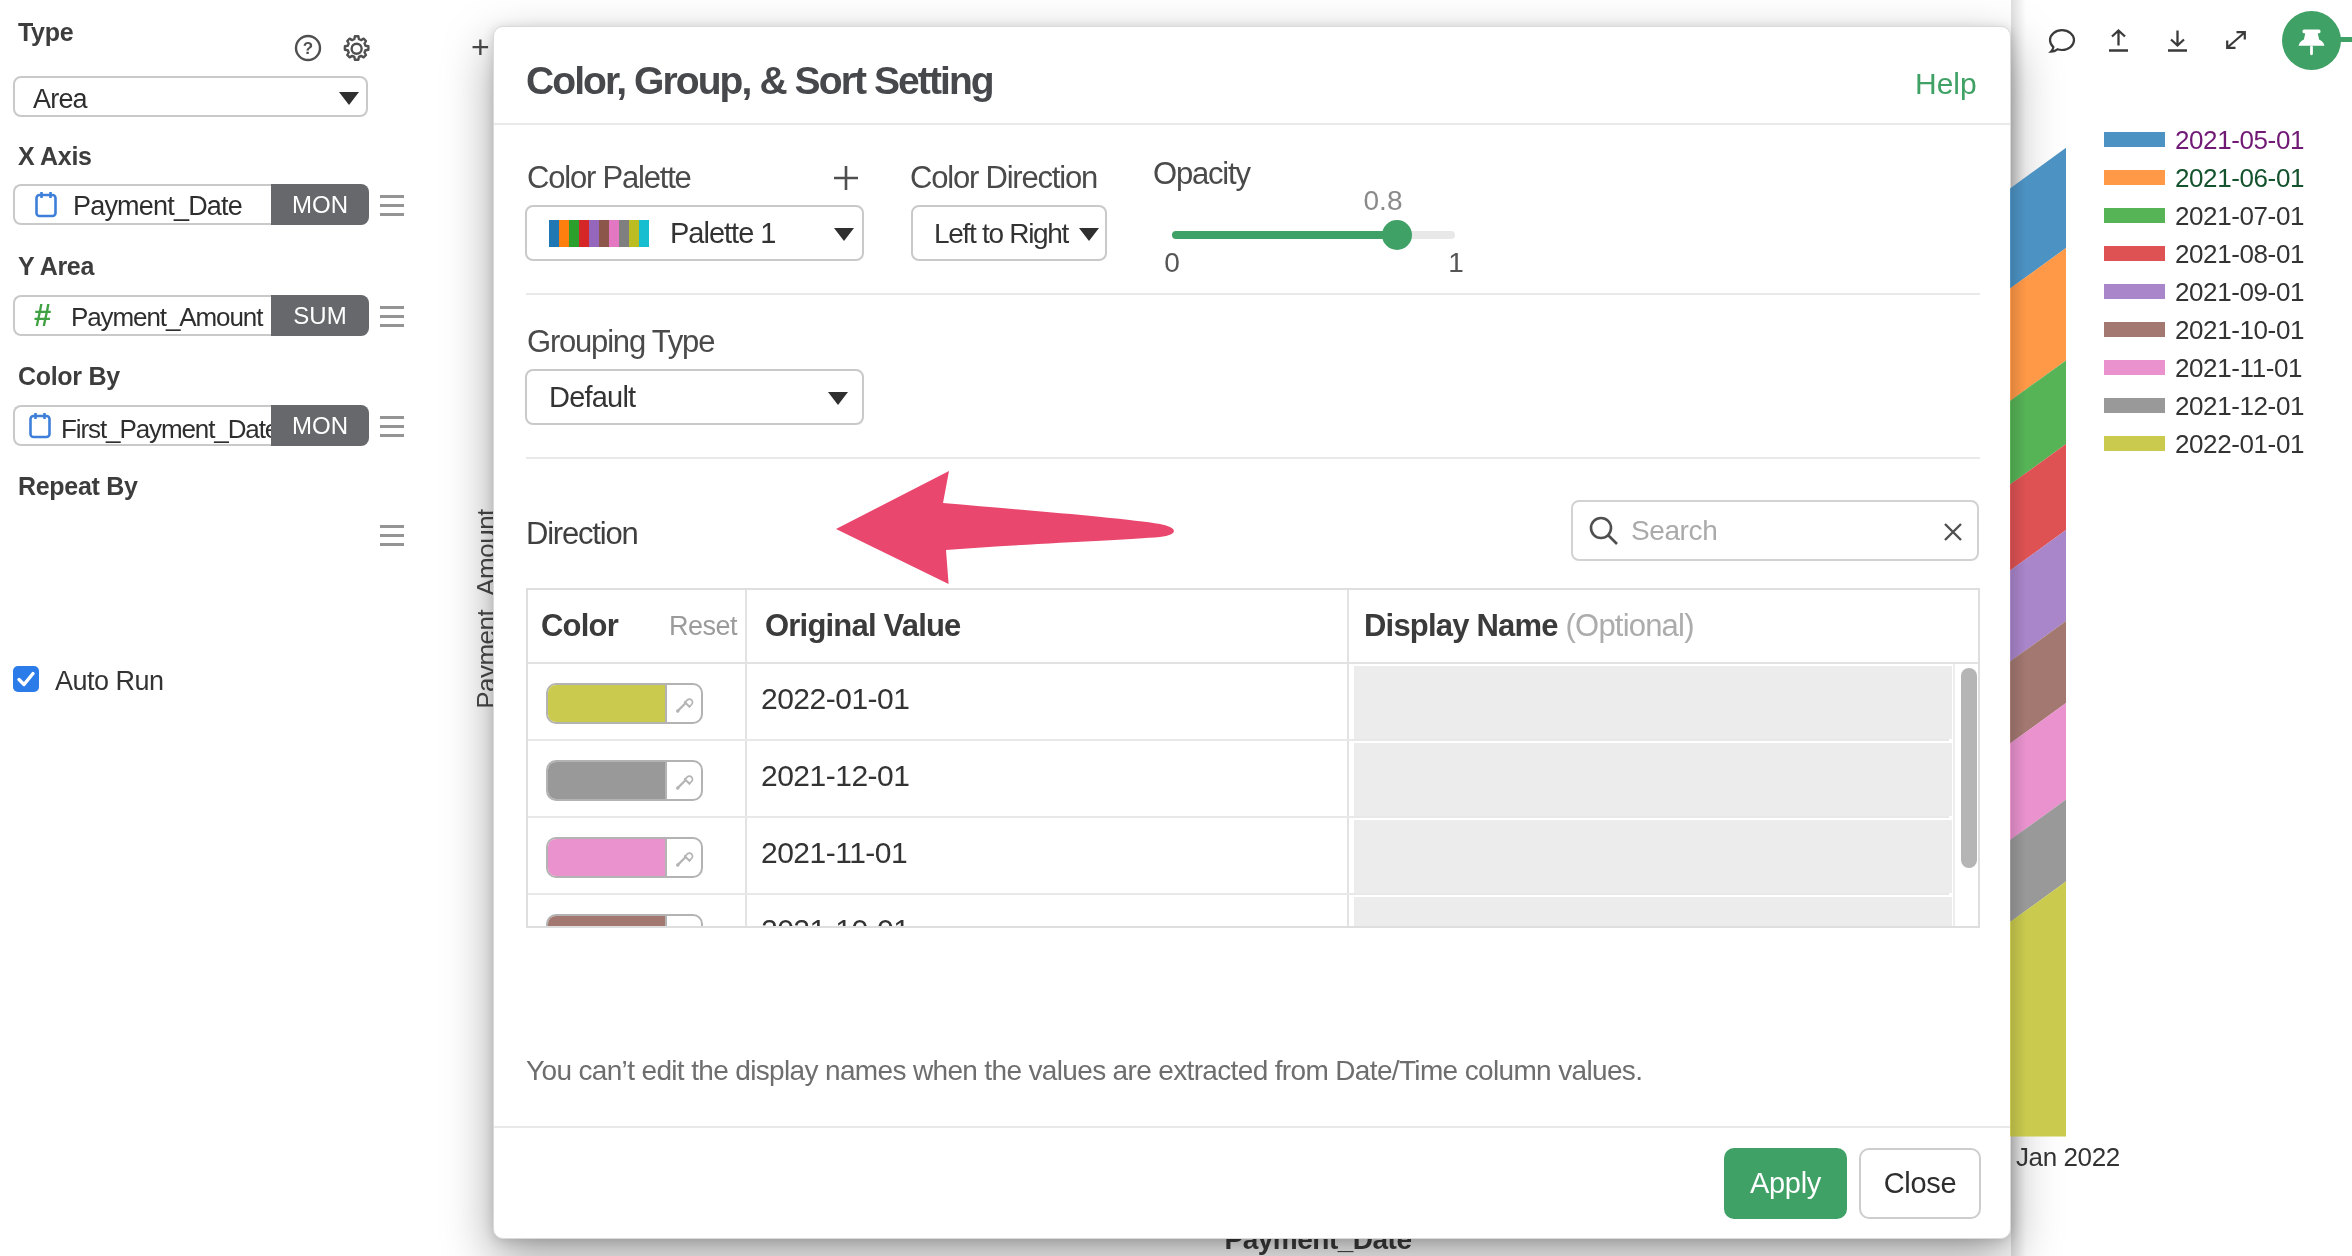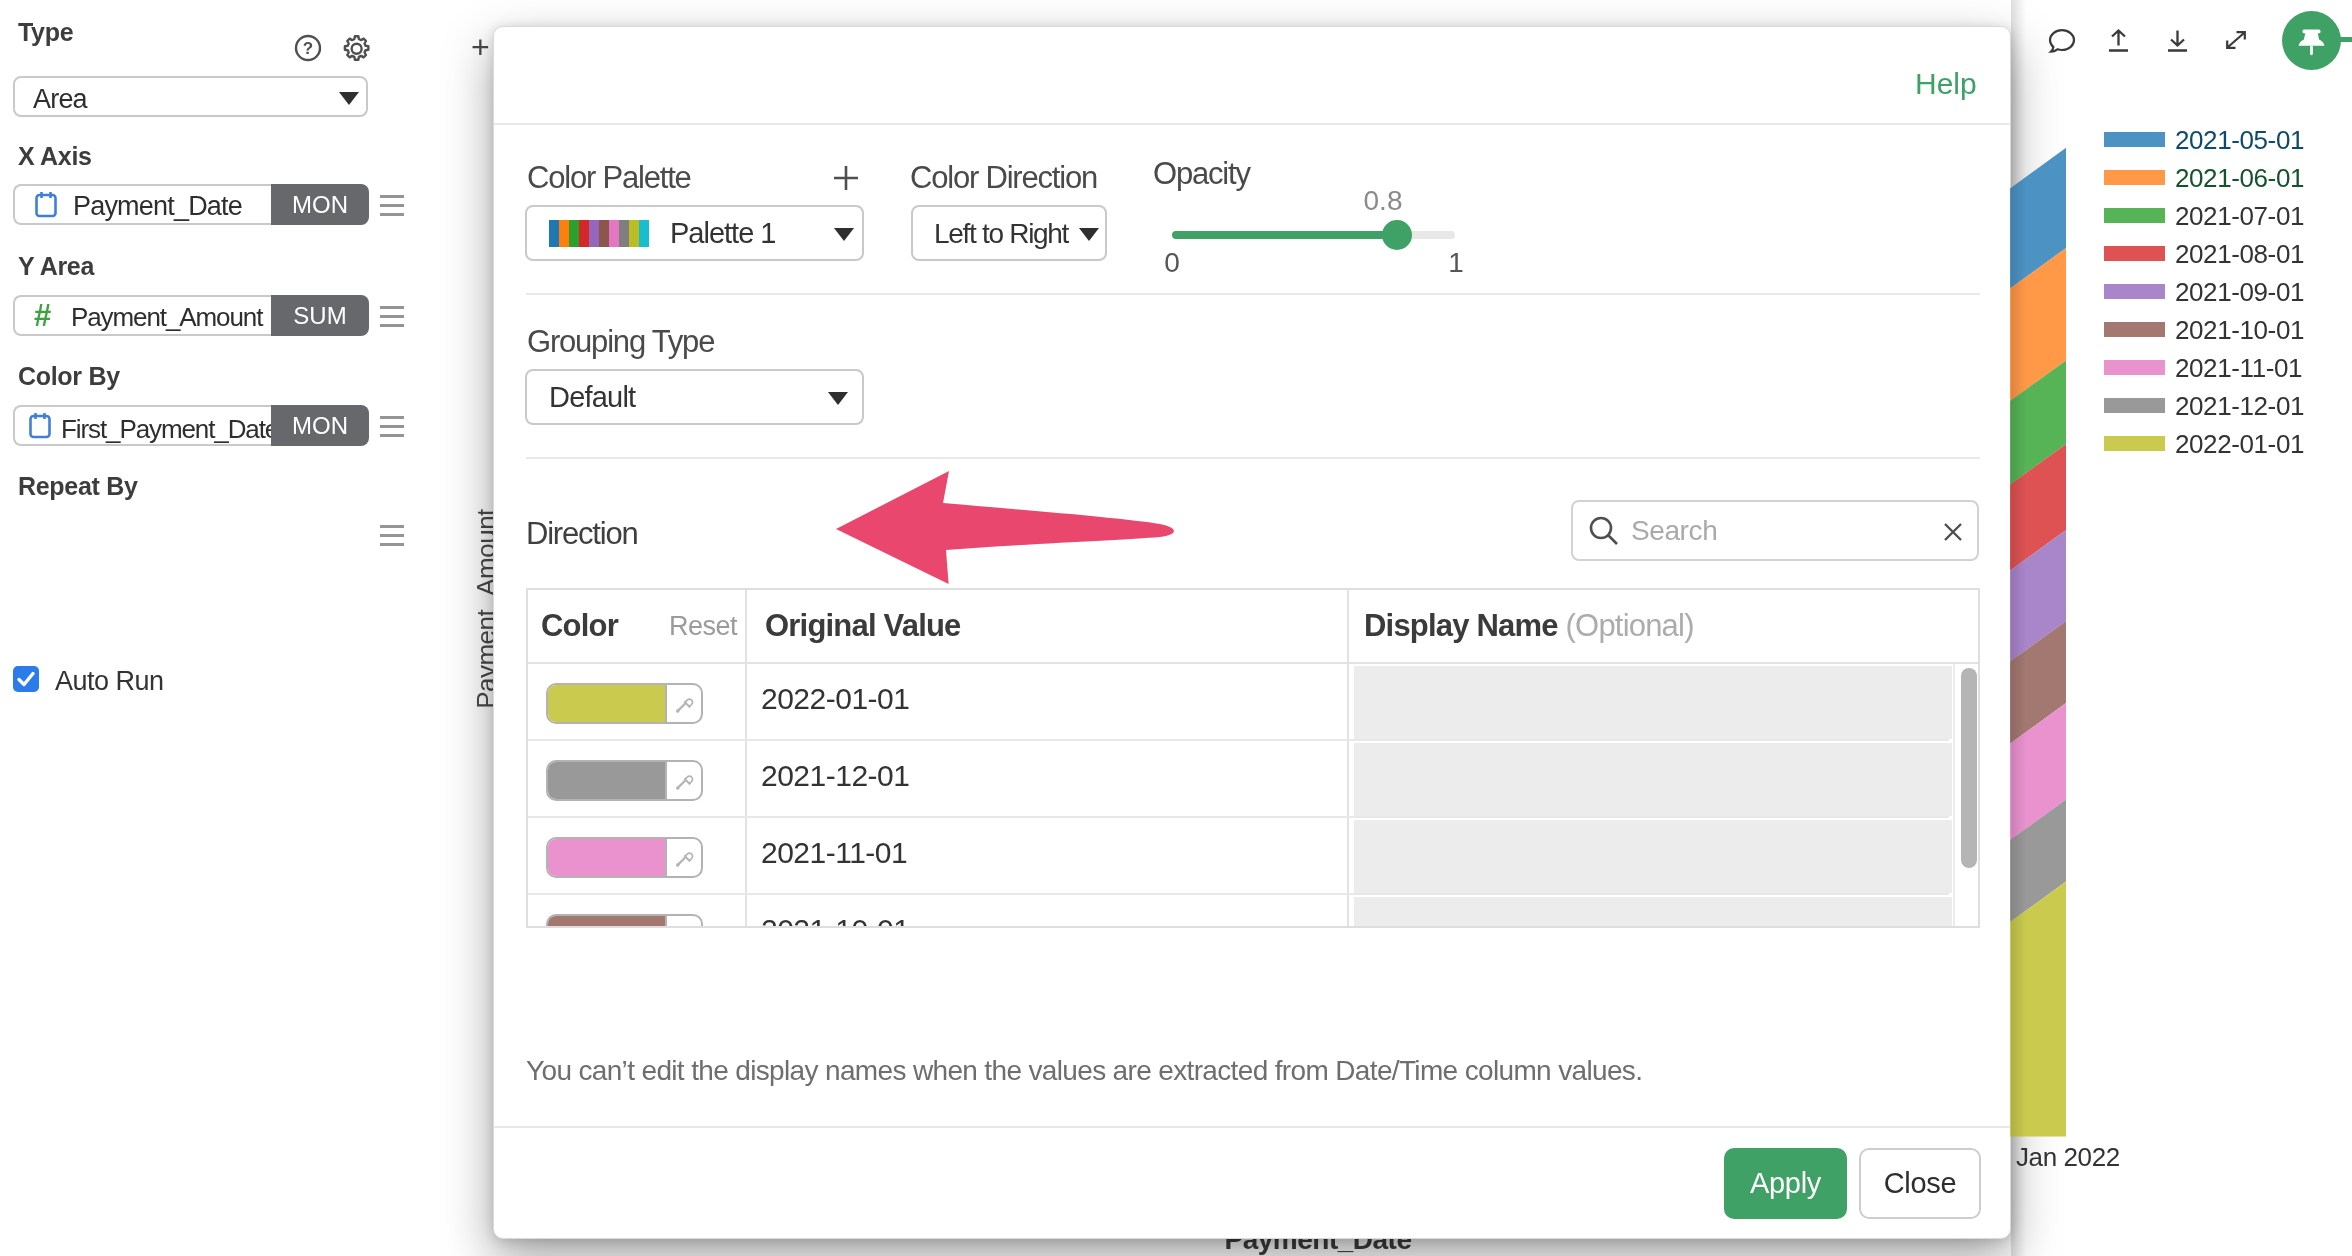--- a/index.html
+++ b/index.html
@@ -120,21 +120,21 @@
   <polygon points="0,484.6 56,444 56,530 0,570.6" fill="#de5253"></polygon>
   <polygon points="0,570.6 56,530 56,621 0,661.6" fill="#a985ca"></polygon>
   <polygon points="0,661.6 56,621 56,703 0,743.6" fill="#a37870"></polygon>
   <polygon points="0,743.6 56,703 56,799.5 0,840.1" fill="#e992ce"></polygon>
   <polygon points="0,840.1 56,799.5 56,881.5 0,922.1" fill="#999999"></polygon>
   <polygon points="0,922.1 56,881.5 56,1136.5 0,1136.5" fill="#c9ca4e"></polygon>
 </svg>
 <div class="abs" style="left:2016px;top:1144px;z-index:5;font-size:26px;color:#333;line-height:1;letter-spacing:-0.4px;">Jan 2022</div>
 
 <div class="abs" style="z-index:5;left:2104px;top:132px;width:61px;height:15px;background:#4c92c3;"></div>
-<div class="abs" style="z-index:5;left:2175px;top:127px;font-size:26px;color:#0c4a6e;line-height:1;letter-spacing:-0.4px;">2021-05-01</div>
+<div class="abs" style="z-index:5;left:2175px;top:127px;font-size:26px;color:#701a75;line-height:1;letter-spacing:-0.4px;">2021-05-01</div>
 <div class="abs" style="z-index:5;left:2104px;top:170px;width:61px;height:15px;background:#ff9847;"></div>
 <div class="abs" style="z-index:5;left:2175px;top:165px;font-size:26px;color:#14532d;line-height:1;letter-spacing:-0.4px;">2021-06-01</div>
 <div class="abs" style="z-index:5;left:2104px;top:208px;width:61px;height:15px;background:#56b356;"></div>
 <div class="abs" style="z-index:5;left:2175px;top:203px;font-size:26px;color:#333;line-height:1;letter-spacing:-0.4px;">2021-07-01</div>
 <div class="abs" style="z-index:5;left:2104px;top:246px;width:61px;height:15px;background:#de5253;"></div>
 <div class="abs" style="z-index:5;left:2175px;top:241px;font-size:26px;color:#333;line-height:1;letter-spacing:-0.4px;">2021-08-01</div>
 <div class="abs" style="z-index:5;left:2104px;top:284px;width:61px;height:15px;background:#a985ca;"></div>
 <div class="abs" style="z-index:5;left:2175px;top:279px;font-size:26px;color:#333;line-height:1;letter-spacing:-0.4px;">2021-09-01</div>
 <div class="abs" style="z-index:5;left:2104px;top:322px;width:61px;height:15px;background:#a37870;"></div>
 <div class="abs" style="z-index:5;left:2175px;top:317px;font-size:26px;color:#333;line-height:1;letter-spacing:-0.4px;">2021-10-01</div>
@@ -164,20 +164,21 @@
     <rect x="28.1" y="34.7" width="2.8" height="9.5" rx="1.4" fill="#fff"></rect>
   </svg>
 </div>
 
 <div class="abs" style="left:2011px;top:0;width:15px;height:1256px;z-index:6;background:linear-gradient(to right, rgba(0,0,0,.13), rgba(0,0,0,0));"></div>
 
 <div id="modal" class="abs" style="left:493px;top:26px;width:1518px;height:1213px;background:#fff;
      border:1px solid #dadada;border-radius:10px;
      box-shadow:0 20px 50px rgba(0,0,0,.36), 0 2px 12px rgba(0,0,0,.15);">
 
+  <div class="abs" style="left:32px;top:34px;font-size:39px;font-weight:bold;color:#46484b;line-height:1;letter-spacing:-1.9px;">Color, Group, &amp; Sort Setting</div>
   <div class="abs" style="left:1421px;top:42px;font-size:30px;color:#3fa165;line-height:1;">Help</div>
   <div class="abs" style="left:0;top:96px;width:1516px;height:2px;background:#e9e9e9;"></div>
 
   <div class="mlabel" style="left:33px;top:135px;">Color Palette</div>
   <svg class="abs" style="left:339px;top:138px;" width="26" height="26" viewBox="0 0 26 26">
     <path d="M13 1v24 M1 13h24" stroke="#4f4f4f" stroke-width="2.6"></path>
   </svg>
   <div class="mlabel" style="left:416px;top:135px;">Color Direction</div>
   <div class="mlabel" style="left:659px;top:131px;">Opacity</div>
 

